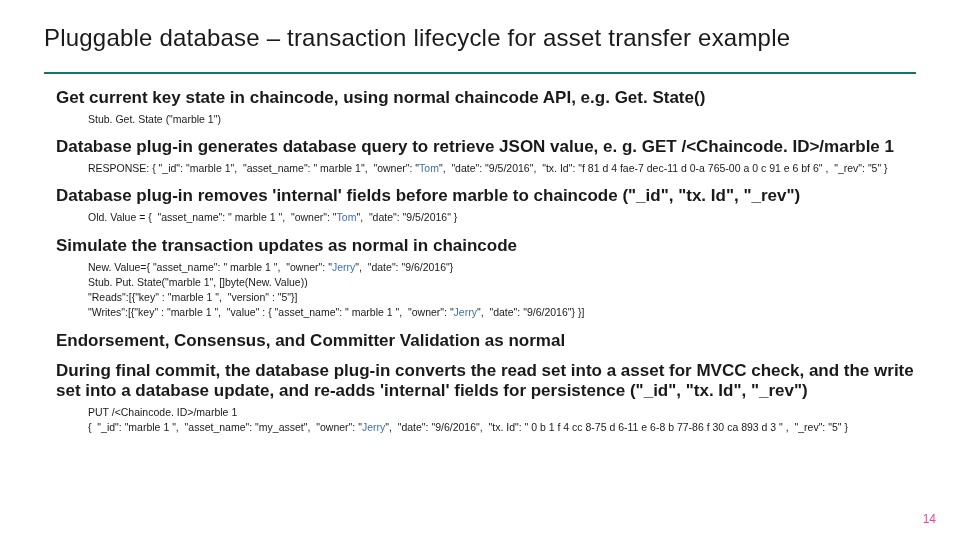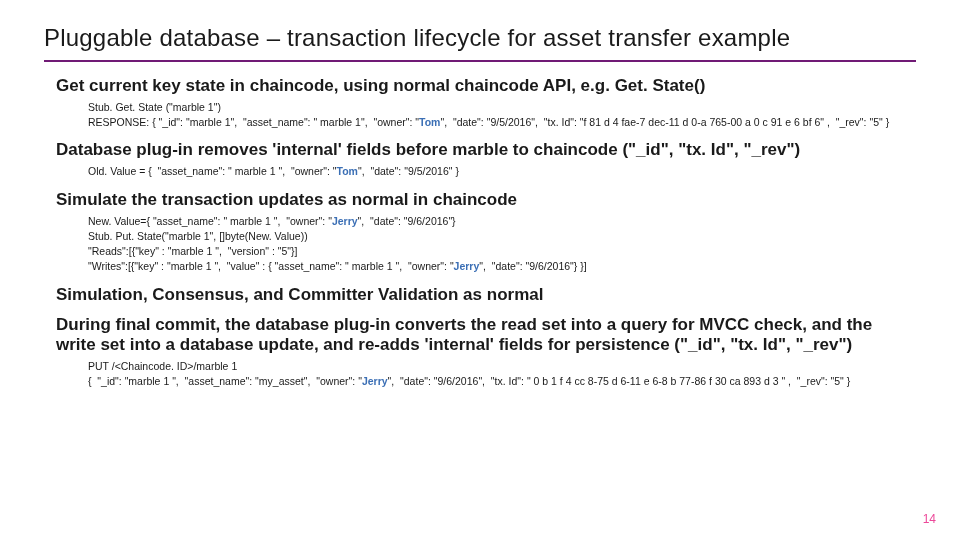--- a/index.html
+++ b/index.html
@@ -13,22 +13,22 @@
     }
     .slide {
       width: 960px;
       height: 540px;
       padding: 24px 44px 16px 44px;
       position: relative;
     }
     .title {
       font-size: 24px;
       font-weight: 400;
-      border-bottom: 2px solid #701a75;
-      padding-bottom: 8px;
+      border-bottom: 2px solid #0f766e;
+      padding-bottom: 20px;
       margin-bottom: 14px;
       letter-spacing: 0.2px;
     }
     .section {
       font-size: 17px;
       font-weight: 600;
       margin-top: 10px;
       margin-bottom: 4px;
       margin-left: 12px;
     }
@@ -40,39 +40,40 @@
       line-height: 1.45;
       white-space: pre-wrap;
     }
     .page-num {
       position: absolute;
       bottom: 14px;
       right: 24px;
       color: #ec4899;
       font-size: 12px;
     }
-    .t-blue { color: #3b6fb5; font-weight: bold; }
+    .t-blue { color: #3b6fb5; }
   </style>
 </head>
 <body>
 
 <div class="slide">
   <h1 class="title">Pluggable database – transaction lifecycle for asset transfer example</h1>
 
   <div id="sections">
       <div class="section">Get current key state in chaincode, using normal chaincode API, e.g. Get. State()</div>
       <div class="code"><span>Stub. Get. State ("marble 1")</span></div>
+      <div class="section">Database plug-in generates database query to retrieve JSON value,  e. g. GET /&lt;Chaincode. ID&gt;/marble 1</div>
       <div class="code"><span>RESPONSE: { "_id": "marble 1",  "asset_name": " marble 1",  "owner": "</span><span class="t-blue">Tom</span><span>",  "date": "9/5/2016",  "tx. Id": "f 81 d 4 fae-7 dec-11 d 0-a 765-00 a 0 c 91 e 6 bf 6" ,  "_rev": "5" }</span></div>
       <div class="section">Database plug-in removes 'internal' fields before marble to chaincode ("_id", "tx. Id", "_rev")</div>
       <div class="code"><span>Old. Value = {  "asset_name": " marble 1 ",  "owner": "</span><span class="t-blue">Tom</span><span>",  "date": "9/5/2016" }</span></div>
       <div class="section">Simulate the transaction updates as normal in chaincode</div>
       <div class="code"><span>New. Value={ "asset_name": " marble 1 ",  "owner": "</span><span class="t-blue">Jerry</span><span>",  "date": "9/6/2016"}</span></div>
       <div class="code"><span>Stub. Put. State("marble 1", []byte(New. Value))</span></div>
       <div class="code"><span>"Reads":[{"key" : "marble 1 ",  "version" : "5"}]</span></div>
       <div class="code"><span>"Writes":[{"key" : "marble 1 ",  "value" : { "asset_name": " marble 1 ",  "owner": "</span><span class="t-blue">Jerry</span><span>",  "date": "9/6/2016"} }]</span></div>
-      <div class="section">Simulation, Consensus, and Committer Validation as normal</div>
-      <div class="section">During final commit, the database plug-in converts the read set into a query for MVCC check, and the write set into a database update, and re-adds 'internal' fields for persistence ("_id", "tx. Id", "_rev")</div>
+      <div class="section">Endorsement, Consensus, and Committer Validation as normal</div>
+      <div class="section">During final commit, the database plug-in converts the read set into a asset for MVCC check, and the write set into a database update, and re-adds 'internal' fields for persistence ("_id", "tx. Id", "_rev")</div>
       <div class="code"><span>PUT /&lt;Chaincode. ID&gt;/marble 1</span></div>
       <div class="code"><span>{  "_id": "marble 1 ",  "asset_name": "my_asset",  "owner": "</span><span class="t-blue">Jerry</span><span>",  "date": "9/6/2016",  "tx. Id": " 0 b 1 f 4 cc 8-75 d 6-11 e 6-8 b 77-86 f 30 ca 893 d 3 " ,  "_rev": "5" }</span></div>
     </div>
 
   <div class="page-num">14</div>
 </div>
 
 </body></html>

